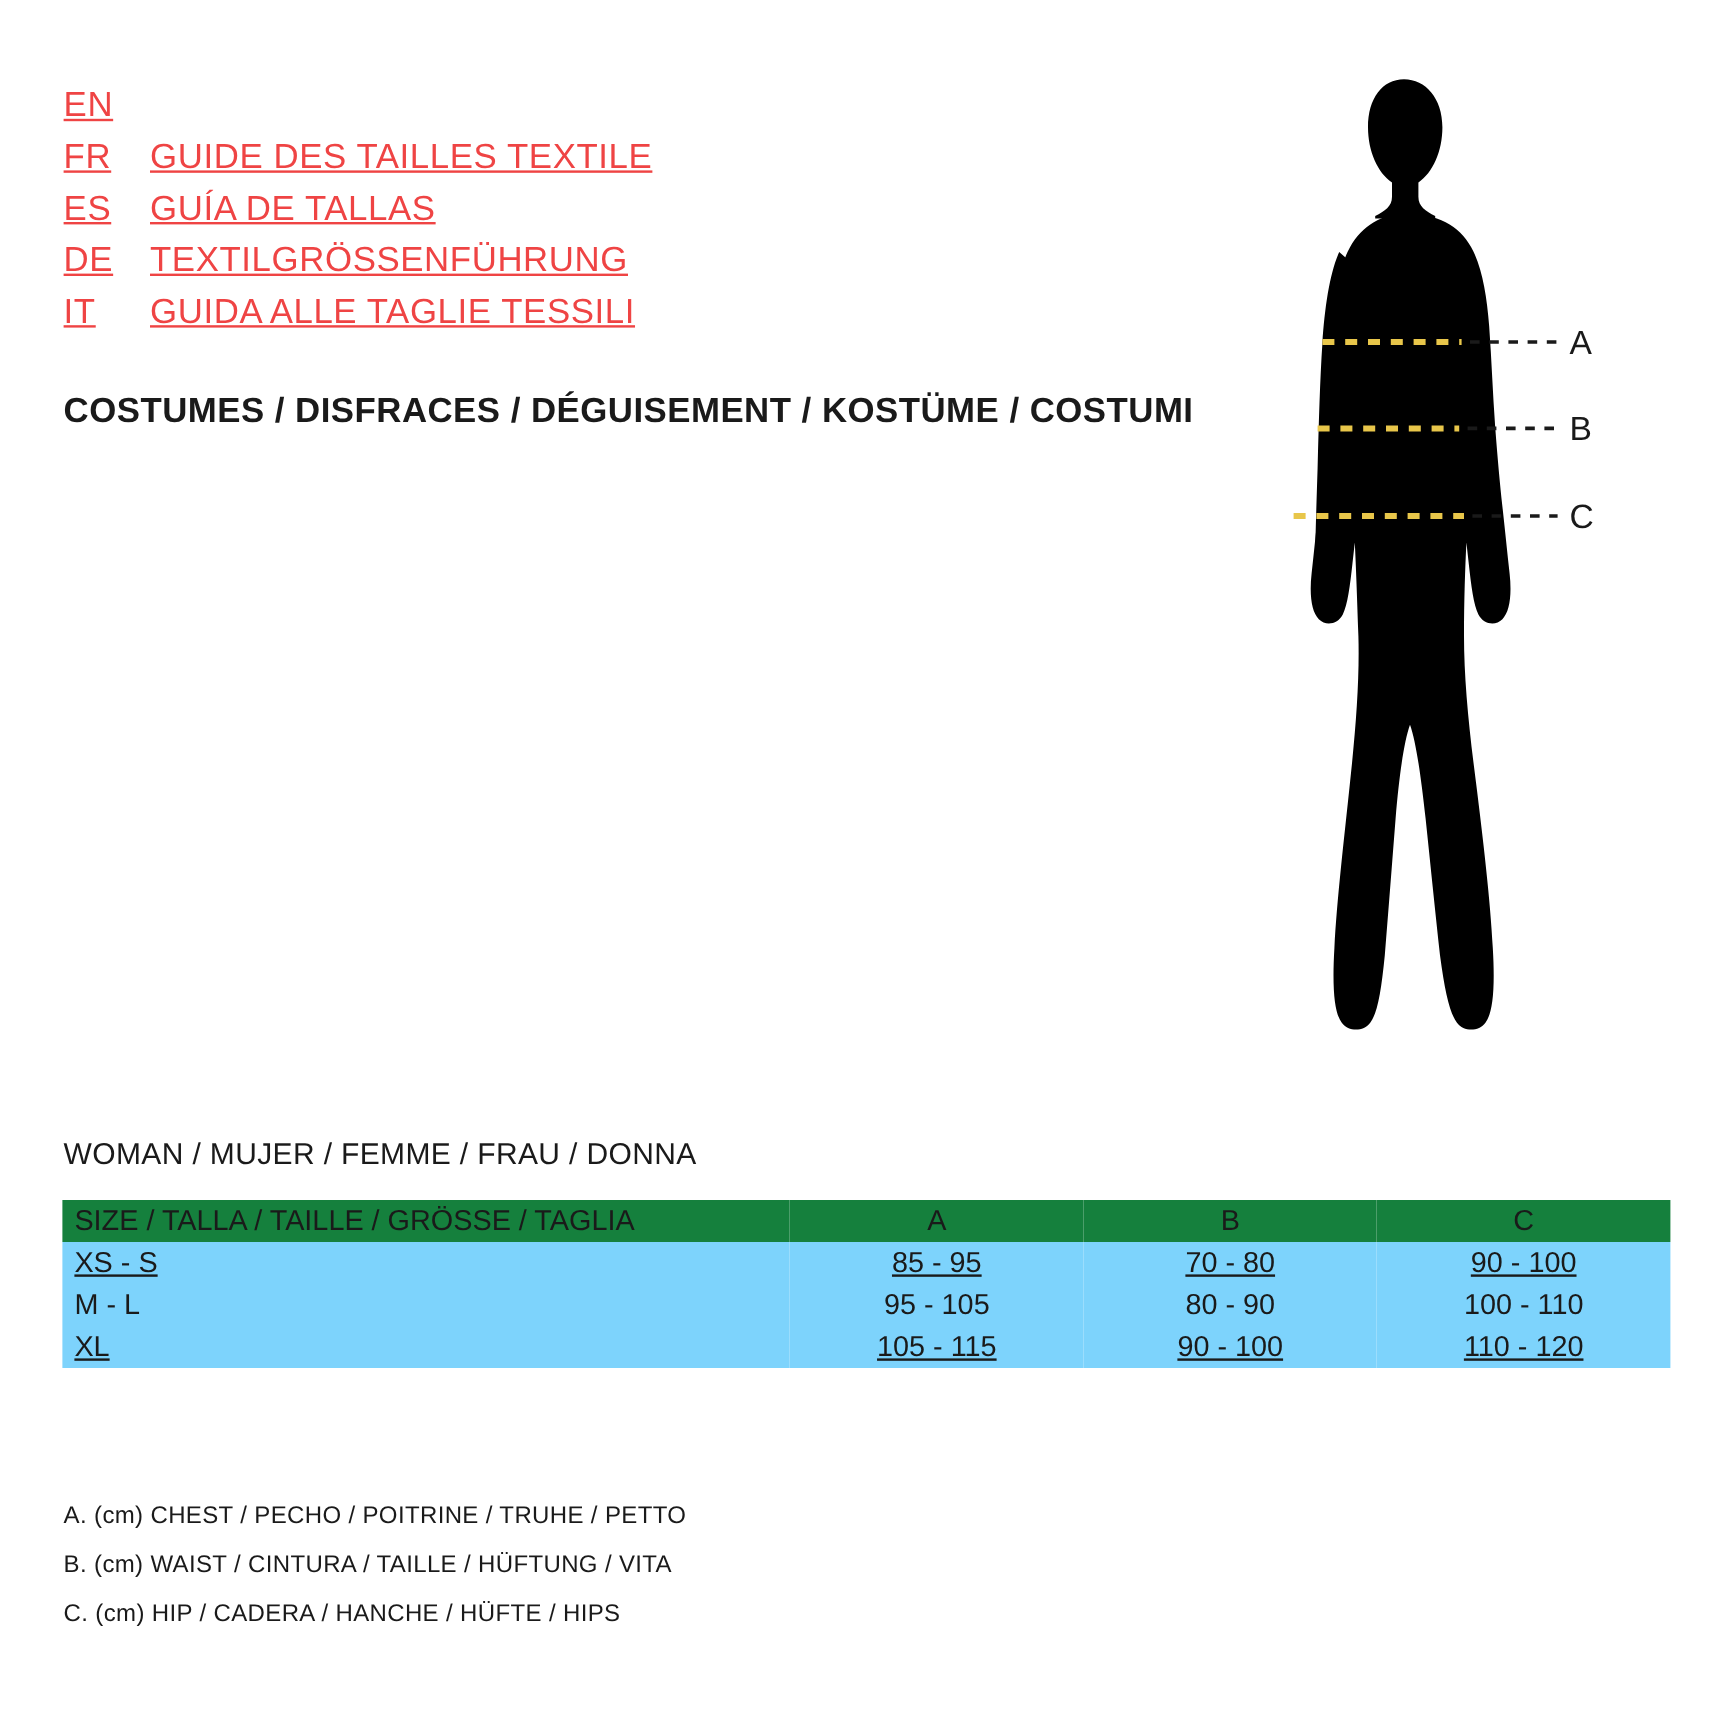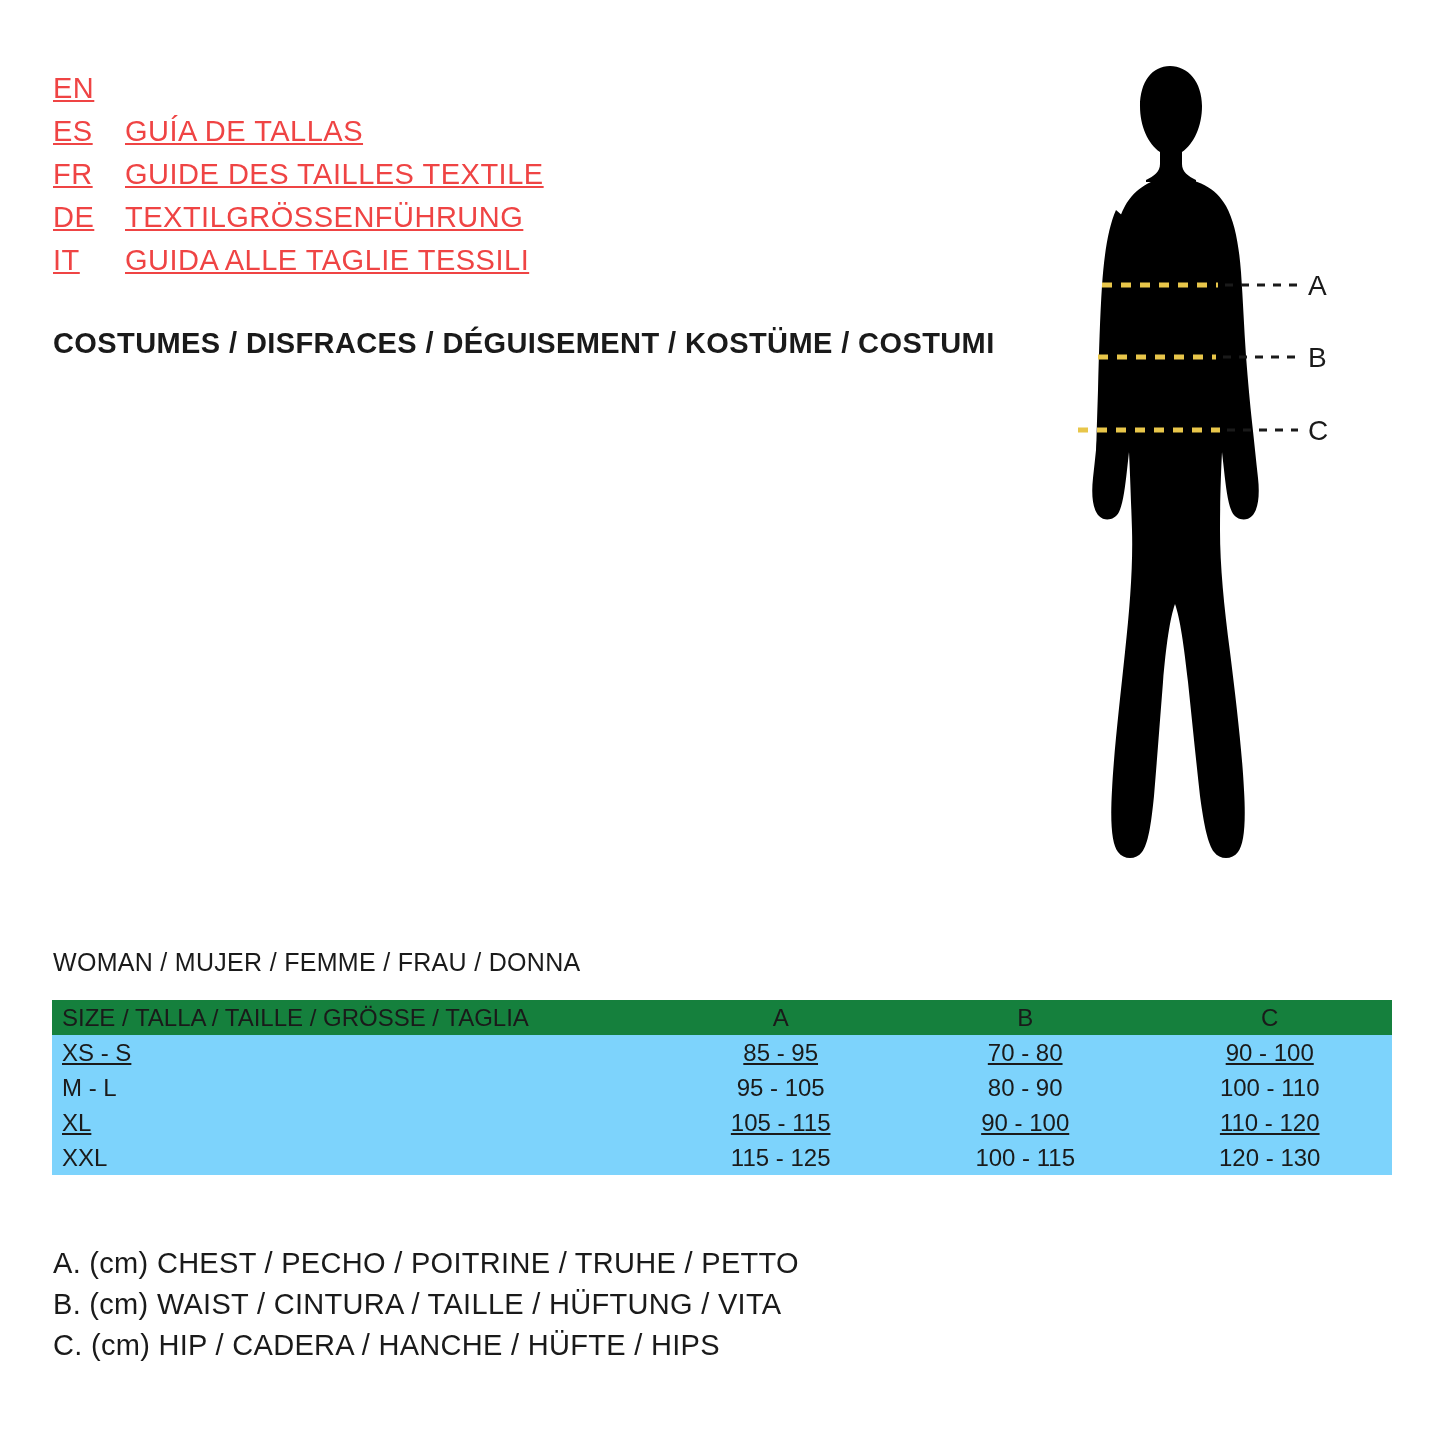--- a/index.html
+++ b/index.html
@@ -113,21 +113,21 @@
   table.size-table tbody td.val-cell {
     text-align: center;
     margin-top: 30px;
   }
 
   
   .legend {
     position: absolute;
     left: 53px;
     top: 1243px;
-    font-size: 29px;
+    font-size: 20px;
     line-height: 41px;
     letter-spacing: 0.3px;
     color: #1a1a1a;
   }
   .legend div {
     white-space: nowrap;
   }
 
   
   .marker-label {
@@ -137,26 +137,26 @@
   }
 </style>
 </head>
 <body>
 
 <div class="lang-block">
   <div class="lang-row">
     <span class="lang-code">EN</span>
   </div>
   <div class="lang-row">
+    <span class="lang-code">FR</span>
+    <span class="lang-text">GUIDE DES TAILLES TEXTILE</span>
+  </div>
+  <div class="lang-row">
     <span class="lang-code">ES</span>
     <span class="lang-text">GUÍA DE TALLAS</span>
-  </div>
-  <div class="lang-row">
-    <span class="lang-code">FR</span>
-    <span class="lang-text">GUIDE DES TAILLES TEXTILE</span>
   </div>
   <div class="lang-row">
     <span class="lang-code">DE</span>
     <span class="lang-text">TEXTILGRÖSSENFÜHRUNG</span>
   </div>
   <div class="lang-row">
     <span class="lang-code">IT</span>
     <span class="lang-text">GUIDA ALLE TAGLIE TESSILI</span>
   </div>
 </div>
@@ -250,26 +250,20 @@
       <td class="val-cell">95 - 105</td>
       <td class="val-cell">80 - 90</td>
       <td class="val-cell">100 - 110</td>
     </tr>
     <tr class="row-odd">
       <td class="size-cell">XL</td>
       <td class="val-cell">105 - 115</td>
       <td class="val-cell">90 - 100</td>
       <td class="val-cell">110 - 120</td>
     </tr>
-    <tr class="row-even">
-      <td class="size-cell">XXL</td>
-      <td class="val-cell">115 - 125</td>
-      <td class="val-cell">100 - 115</td>
-      <td class="val-cell">120 - 130</td>
-    </tr>
   </tbody>
 </table>
 
 <div class="legend">
   <div>A. (cm) CHEST / PECHO / POITRINE / TRUHE / PETTO</div>
   <div>B. (cm) WAIST / CINTURA / TAILLE / HÜFTUNG / VITA</div>
   <div>C. (cm) HIP / CADERA / HANCHE / HÜFTE / HIPS</div>
 </div>
 
 </body></html>

